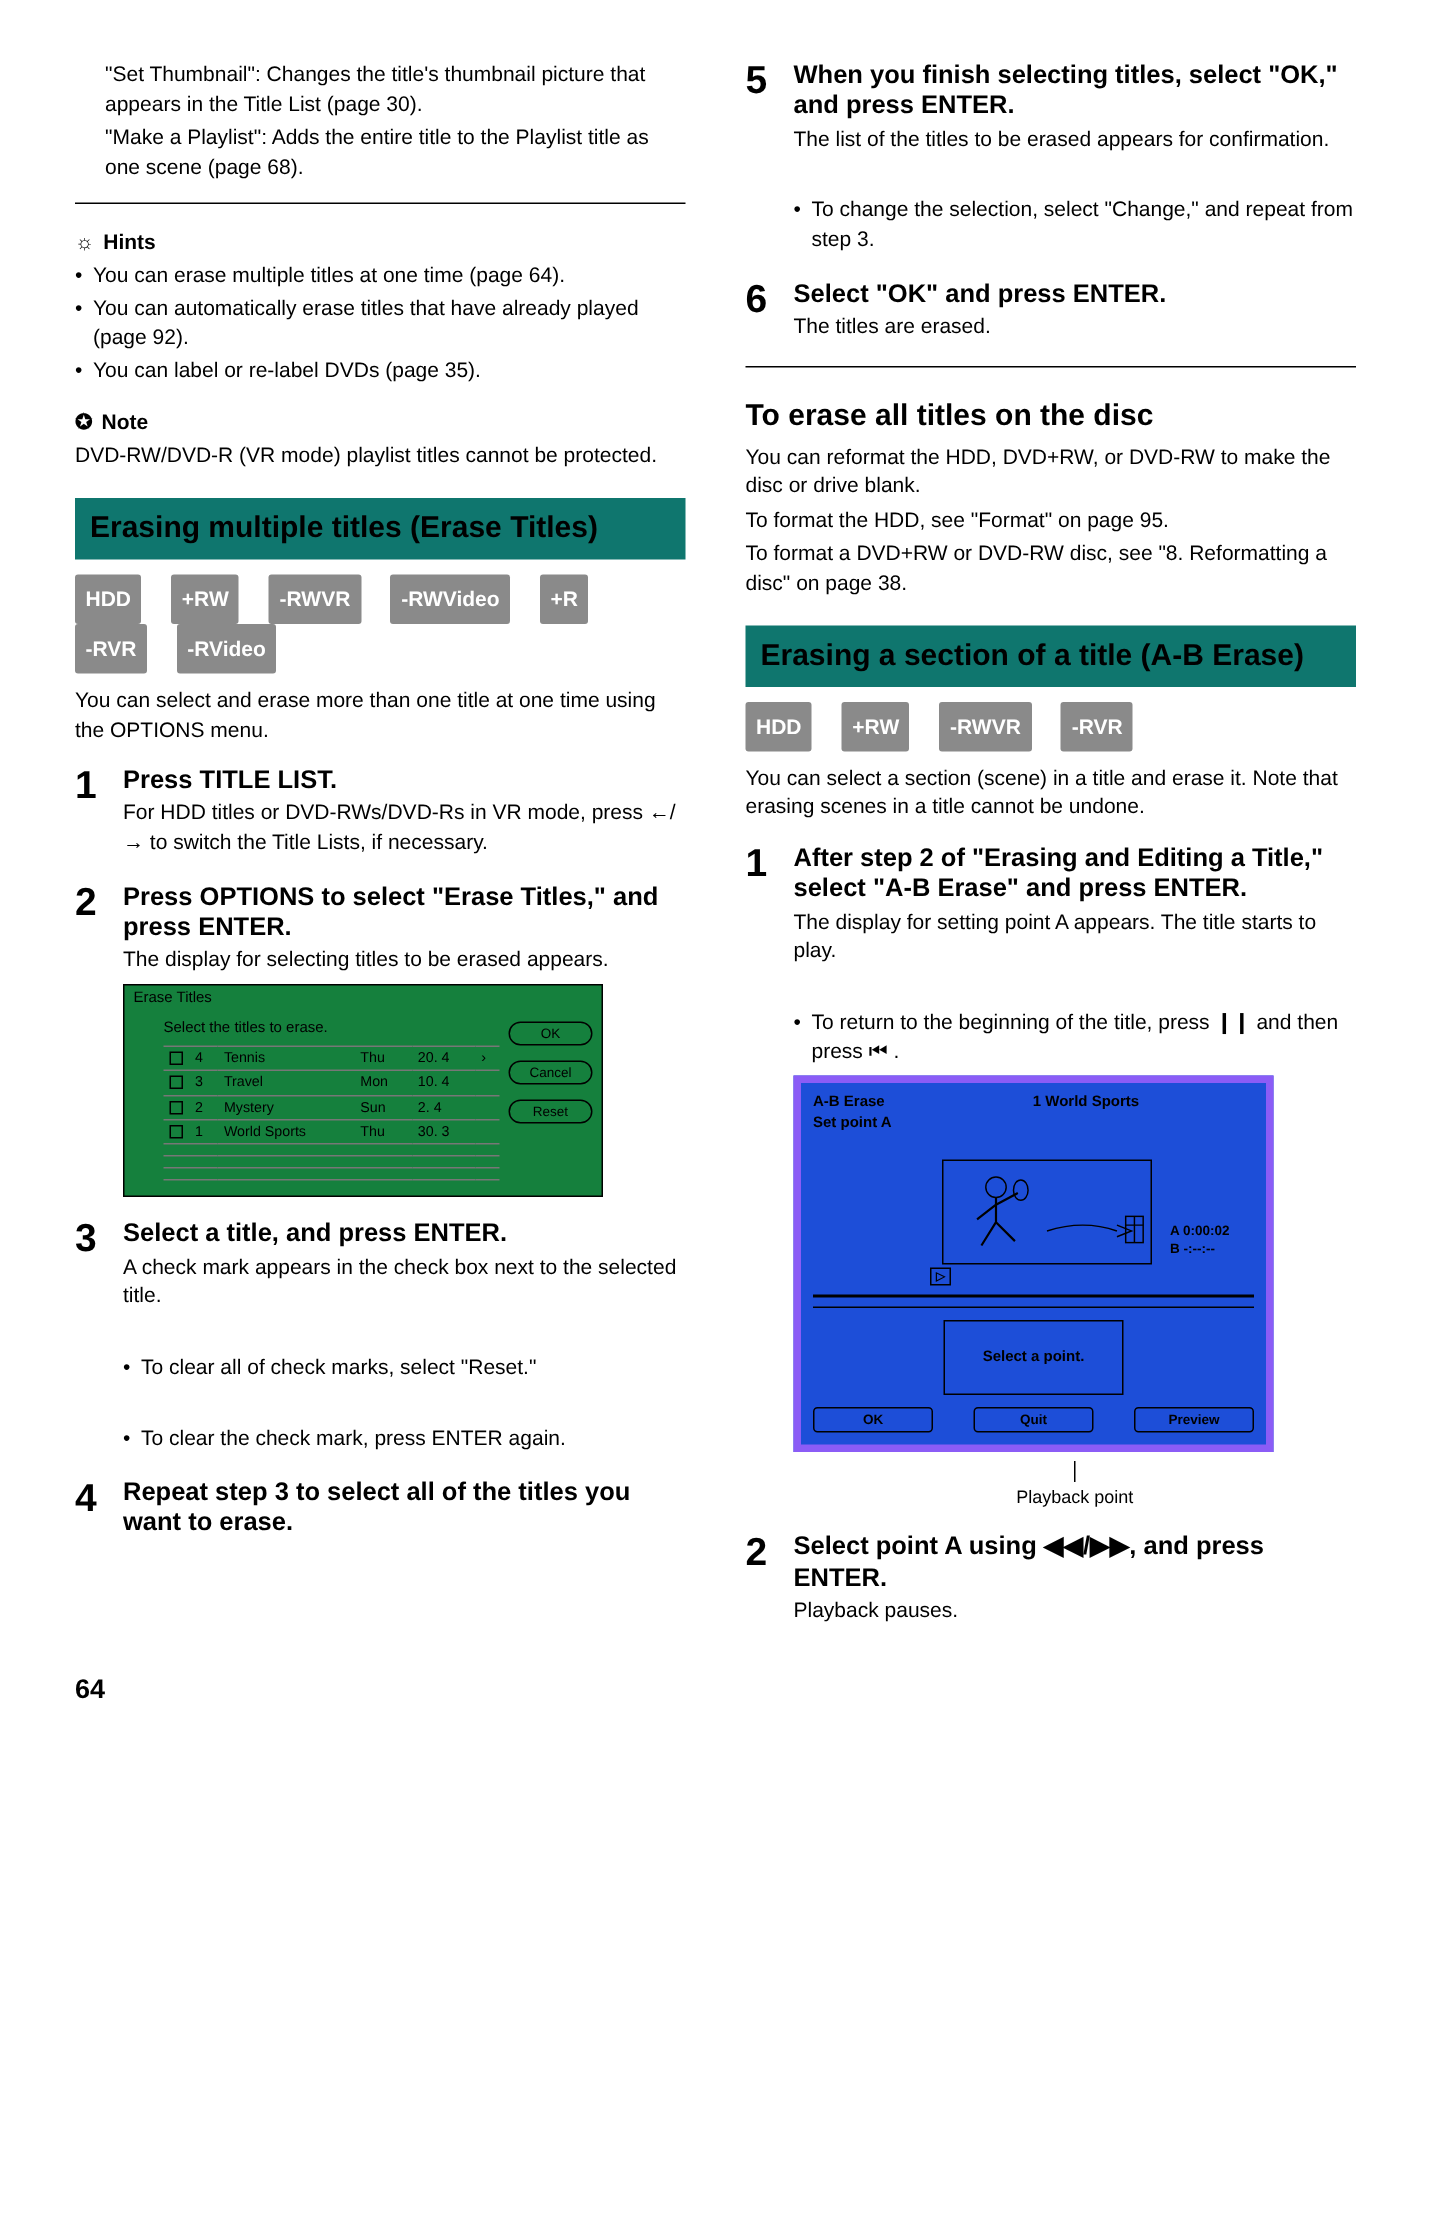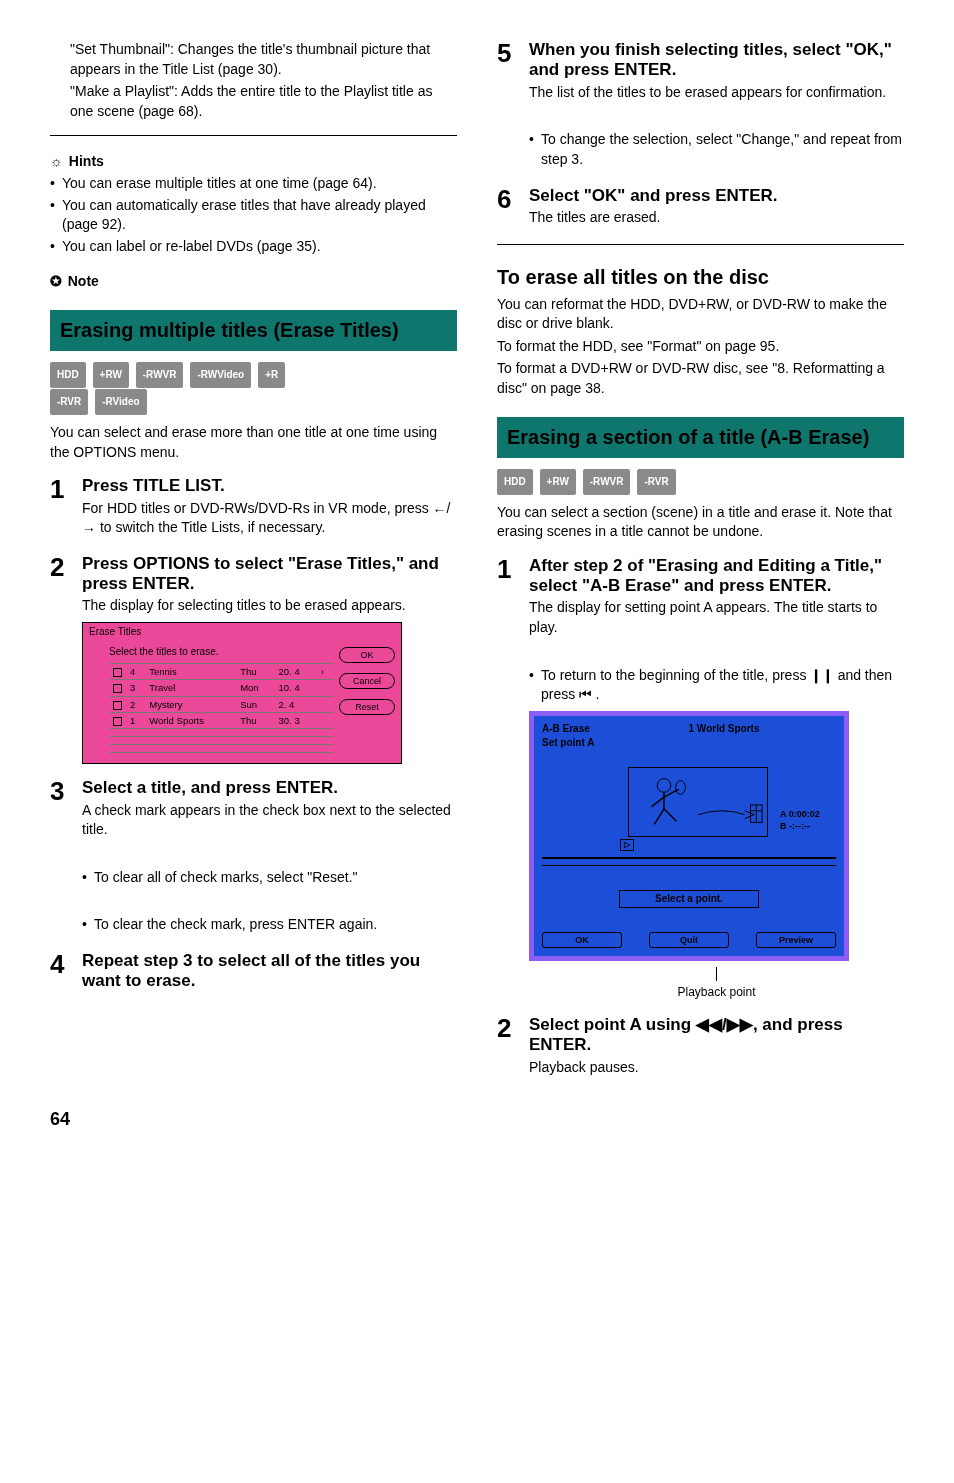--- a/index.html
+++ b/index.html
@@ -59,25 +59,25 @@
     font-size: 20px;
     font-weight: bold;
     line-height: 1.25;
   }
 
   .badges { margin-bottom: 8px; line-height: 1.8; }
   .badge {
     display: inline-block;
     background: #8a8a8a;
     color: #fff;
-    font-size: 10px;
+    font-size: 14px;
     font-weight: bold;
     padding: 4px 7px;
     border-radius: 2px;
-    margin-right: 3px;
+    margin-right: 16px;
   }
 
   .step {
     display: flex;
     gap: 10px;
     margin-top: 14px;
   }
   .step-num {
     font-size: 26px;
     font-weight: bold;
@@ -128,21 +128,21 @@
     font-weight: bold;
     margin-top: 28px;
   }
 
   
   .dialog {
     border: 1px solid #000;
     font-size: 10px;
     width: 320px;
     margin-top: 6px;
-    background: #ec4899;
+    background: #15803d;
   }
   .dialog-title {
     padding: 2px 6px;
     font-size: 10px;
   }
   .dialog-inner {
     display: flex;
     padding: 4px 6px 10px 6px;
     gap: 6px;
   }
@@ -224,23 +224,23 @@
     width:14px; height:12px;
     display:inline-flex;
     align-items:center; justify-content:center;
     font-size:8px;
   }
   .ab-divider { border:none; border-top:2px solid #000; margin:6px 0; }
   .ab-divider-thin { border:none; border-top:1px solid #000; margin:0; }
   .ab-select-box {
     border:1px solid #000;
     text-align:center;
-    width:140px;
-    margin:24px auto;
-    padding:1px 0;
+    width:120px;
+    margin:8px auto;
+    padding:17px 0;
   }
   .ab-btn-row {
     display:flex;
     justify-content: space-between;
     margin-top:4px;
     gap:8px;
   }
   .ab-btn {
     border:1px solid #000;
     border-radius:3px;
@@ -278,20 +278,21 @@
     <ul class="bullets">
       <li>You can erase multiple titles at one time (page 64).</li>
       <li>You can automatically erase titles that have already played (page 92).</li>
       <li>You can label or re-label DVDs (page 35).</li>
     </ul>
 
     <div class="note-head">
       <span class="bang-icon">✪</span>
       <span>Note</span>
     </div>
+    <p class="body">DVD-RW/DVD-R (VR mode) playlist titles cannot be protected.</p>
 
     <div class="section-box">
       <h2>Erasing multiple titles (Erase Titles)</h2>
     </div>
 
     <div class="badges">
       <span class="badge">HDD</span>
       <span class="badge">+RW</span>
       <span class="badge">-RWVR</span>
       <span class="badge">-RWVideo</span>

